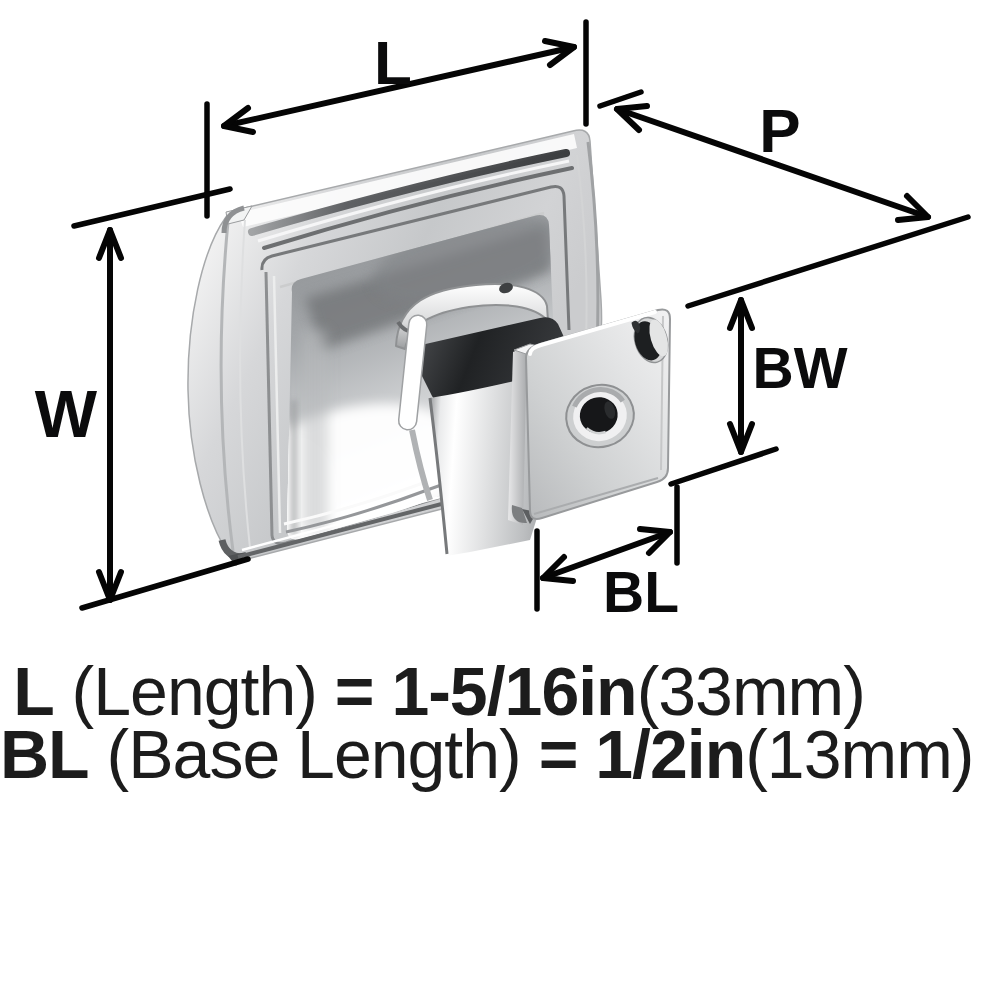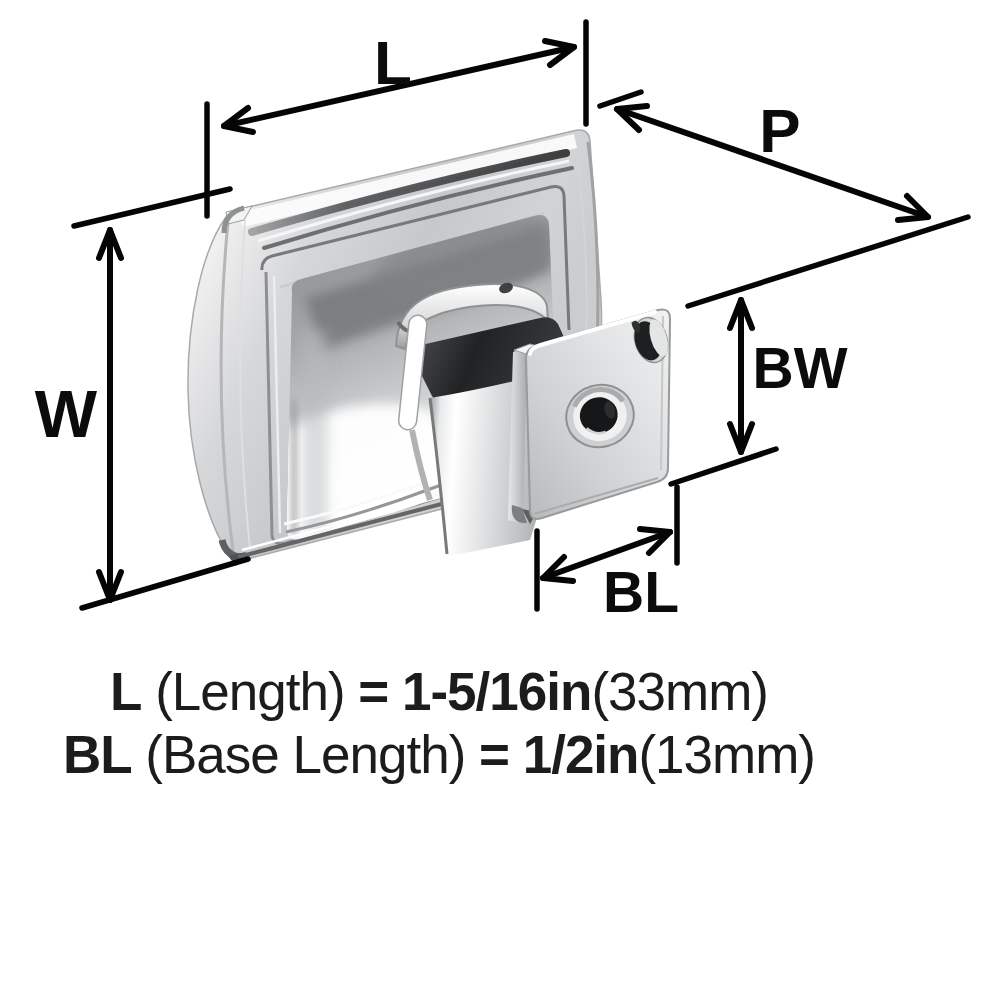--- a/index.html
+++ b/index.html
@@ -2,21 +2,21 @@
 <html><head>
 <meta charset="utf-8">
 <style>
   html,body{margin:0;padding:0;background:#ffffff;}
   .stage{position:relative;width:1000px;height:1000px;background:#ffffff;overflow:hidden;
          font-family:"Liberation Sans", sans-serif;}
   .diagram-svg{position:absolute;left:0;top:0;}
   .dim-label{position:absolute;transform:translate(-50%,-50%);font-weight:700;color:#0b0b0c;
              line-height:1;white-space:nowrap;}
   .spec-block{position:absolute;left:0;top:660px;width:878px;text-align:center;color:#1c1c1c;
-              font-size:53px;line-height:63px;letter-spacing:-1px;}
+              font-size:68px;line-height:63px;letter-spacing:-1px;}
   .spec-row{white-space:nowrap;}
   .b{font-weight:700;}
   .r{font-weight:400;}
 </style>
 </head>
 <body>
 
 <div class="stage">
 
   <svg class="diagram-svg" width="1000" height="655" viewBox="0 0 1000 655">

